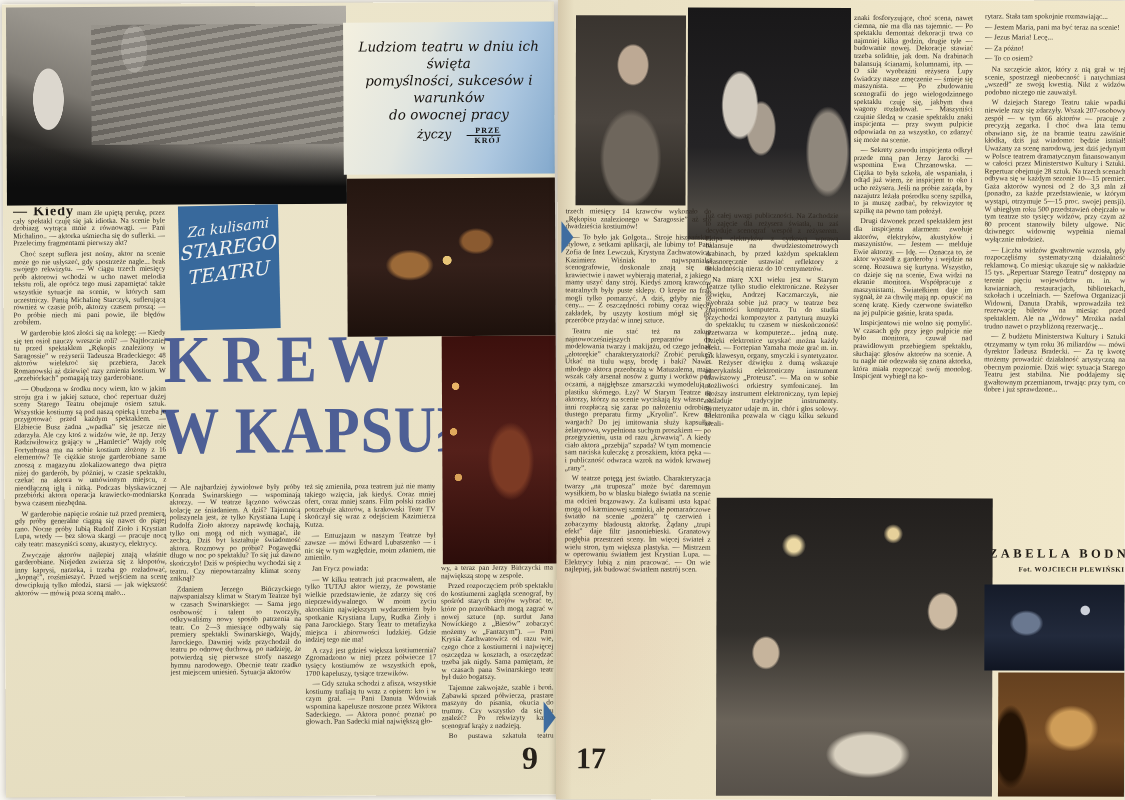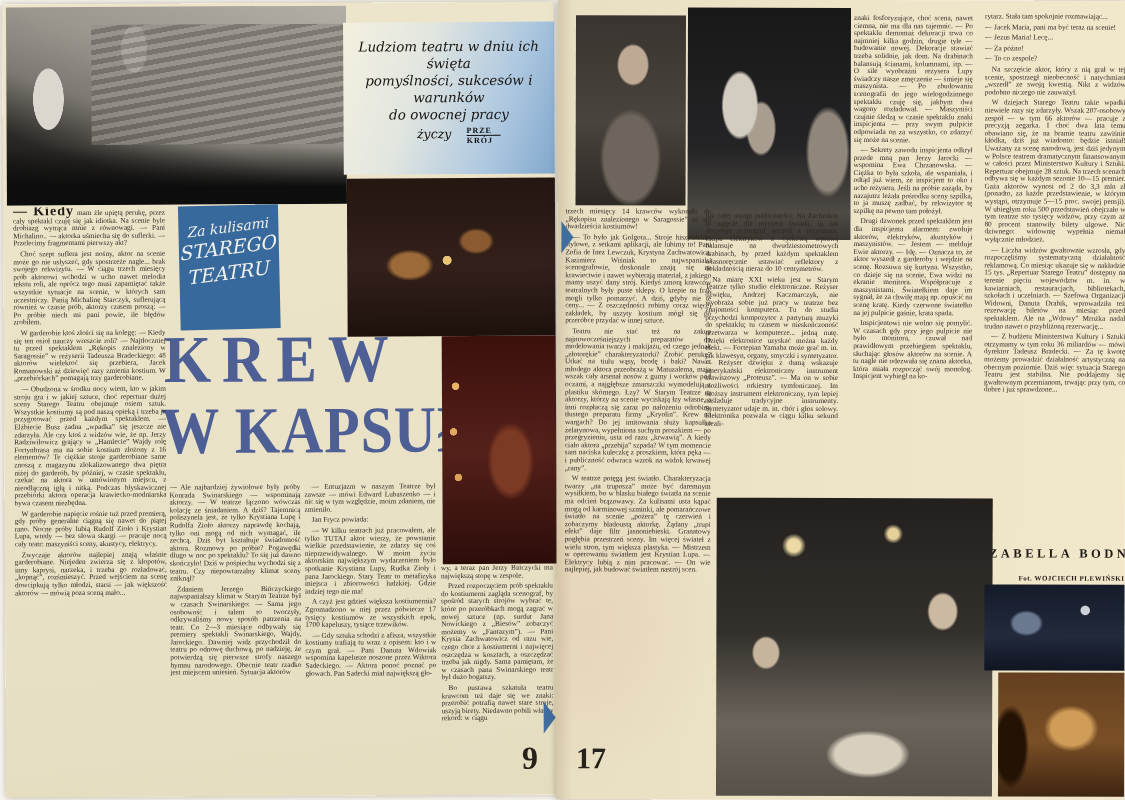--- a/index.html
+++ b/index.html
@@ -65,39 +65,39 @@
      radial-gradient(ellipse 40px 34px at 58% 45%,#cf9d58 0 50%,rgba(200,150,90,0) 68%),
      radial-gradient(ellipse 26px 60px at 10% 60%,#241305 0 55%,rgba(40,20,5,0) 70%),
      linear-gradient(180deg,#64401f 0%,#7a4f26 55%,#3f2511 100%);}
   
   #dedication{position:absolute;left:341px;top:20px;width:211px;height:152px;
      background:linear-gradient(108deg,#f4f0df 0%,#e2e6e0 35%,#aec8e0 72%,#82a8cc 100%);
      color:#17130f;text-align:center;}
   #dedication .dl{font-style:italic;font-size:13.5px;line-height:17px;font-family:"DejaVu Serif",serif;}
   #dedication .dl1{margin-top:16px;}
   #dedication .dl4{text-align:center;margin:2px 38px 0 8px;font-size:12.5px;}
-  #przekroj-logo{position:absolute;right:54px;top:104px;width:34px;text-align:left;
+  #przekroj-logo{position:absolute;right:54px;top:104px;width:34px;text-align:right;
      font-family:"Liberation Serif",serif;font-weight:bold;font-size:8px;line-height:9px;
      letter-spacing:1px;color:#111;}
   #przekroj-logo .lg1{border-bottom:1px solid #111;}
   
   #kicker{position:absolute;left:176px;top:202px;width:100px;height:124px;background:#38699c;
      color:#f2f2ee;transform:rotate(-1deg);padding-top:14px;box-sizing:border-box;
      font-family:"DejaVu Serif",serif;font-style:italic;text-align:center;}
   #kicker .k1{font-size:14px;transform:rotate(-6deg) skewX(-6deg);}
   #kicker .k2,#kicker .k3{font-size:19px;line-height:25px;transform:rotate(-6deg) skewX(-6deg);}
   .headline{position:absolute;color:#4e5f95;font-family:"Liberation Serif",serif;
      font-weight:bold;white-space:nowrap;transform-origin:left top;}
   #hl1{left:160px;top:318px;font-size:62px;letter-spacing:11px;transform:scale(.98,1.08);}
   #hl2{left:157px;top:390px;font-size:60px;letter-spacing:1px;transform:scale(.97,1.1);}
   
   .pagenum{position:absolute;font-weight:bold;color:#26211b;font-family:"Liberation Serif",serif;}
   #byline{position:absolute;left:424px;top:546px;width:144px;color:#1f1a15;}
   #byline .name{font-size:12.5px;font-weight:bold;letter-spacing:3.5px;white-space:nowrap;}
-  #byline .credit{font-size:7px;font-weight:bold;text-align:right;letter-spacing:.5px;margin-top:13px;}
+  #byline .credit{font-size:7px;font-weight:bold;text-align:right;letter-spacing:.5px;margin-top:4px;}
   .arrow{position:absolute;width:0;height:0;border-top:16px solid transparent;
      border-bottom:16px solid transparent;border-left:12px solid #3f6da0;}
 </style>
 </head>
 <body>
 
 <div id="scan">
 
   <div id="page9" class="page">
 
@@ -134,30 +134,32 @@
       <p>W garderobie napięcie rośnie tuż przed premierą, gdy próby generalne ciągną się nawet do piątej rano. Nocne próby lubią Rudolf Zioło i Krystian Lupa, wtedy — bez słowa skargi — pracuje nocą cały teatr: maszyniści sceny, akustycy, elektrycy.</p>
       <p>Zwyczaje aktorów najlepiej znają właśnie garderobiane. Niejeden zwierza się z kłopotów, inny kaprysi, narzeka, i trzeba go rozładować, „kopnąć”, rozśmieszyć. Przed wejściem na scenę dowcipkują tylko młodzi, starsi — jak większość aktorów — mówią poza sceną mało...</p>
     </div>
 
     <div class="col" style="left:165px;top:480px;width:131px;height:315px;">
       <p class="noind">— Ale najbardziej żywiołowe były próby Konrada Swinarskiego — wspominają aktorzy. — W teatrze łączono wówczas kolację ze śniadaniem. A dziś? Tajemnicą poliszynela jest, że tylko Krystiana Lupę i Rudolfa Zioło aktorzy naprawdę kochają, tylko oni mogą od nich wymagać, ile zechcą. Dziś byt kształtuje świadomość aktora. Rozmowy po próbie? Pogawędki długo w noc po spektaklu? To się już dawno skończyło! Dziś w pośpiechu wychodzi się z teatru. Czy niepowtarzalny klimat sceny zniknął?</p>
       <p>Zdaniem Jerzego Bińczyckiego najwspanialszy klimat w Starym Teatrze był w czasach Swinarskiego: — Sama jego osobowość i talent to tworzyły, odkrywaliśmy nowy sposób patrzenia na teatr. Co 2—3 miesiące odbywały się premiery spektakli Swinarskiego, Wajdy, Jarockiego. Dawniej widz przychodził do teatru po odnowę duchową, po nadzieję, że potwierdzą się pierwsze strofy naszego hymnu narodowego. Obecnie teatr rzadko jest miejscem uniesień. Sytuacja aktorów</p>
     </div>
 
     <div class="col" style="left:300px;top:480px;width:131px;height:315px;">
+      <p class="noind">też się zmieniła, poza teatrem już nie mamy takiego wzięcia, jak kiedyś. Coraz mniej ofert, coraz mniej szans. Film polski rzadko potrzebuje aktorów, a krakowski Teatr TV skończył się wraz z odejściem Kazimierza Kutza.</p>
       <p>— Entuzjazm w naszym Teatrze był zawsze — mówi Edward Lubaszenko — i nic się w tym względzie, moim zdaniem, nie zmieniło.</p>
       <p>Jan Frycz powiada:</p>
       <p>— W kilku teatrach już pracowałem, ale tylko TUTAJ aktor wierzy, że powstanie wielkie przedstawienie, że zdarzy się coś nieprzewidywalnego. W moim życiu aktorskim największym wydarzeniem było spotkanie Krystiana Lupy, Rudka Zioły i pana Jarockiego. Stary Teatr to metafizyka miejsca i zbiorowości ludzkiej. Gdzie indziej tego nie ma!</p>
       <p>A czyż jest gdzieś większa kostiumernia? Zgromadzono w niej przez półwiecze 17 tysięcy kostiumów ze wszystkich epok, 1700 kapeluszy, tysiące trzewików.</p>
       <p>— Gdy sztuka schodzi z afisza, wszystkie kostiumy trafiają tu wraz z opisem: kto i w czym grał. — Pani Danuta Wdowiak wspomina kapelusze noszone przez Wiktora Sadeckiego. — Aktora ponoć poznać po głowach. Pan Sadecki miał największą gło-</p>
     </div>
 
     <div class="col" style="left:436px;top:562px;width:112px;height:176px;">
       <p class="noind">wy, a teraz pan Jerzy Bińczycki ma największą stopę w zespole.</p>
       <p>Przed rozpoczęciem prób spektaklu do kostiumerni zagląda scenograf, by spośród starych strojów wybrać te, które po przeróbkach mogą zagrać w nowej sztuce (np. surdut Jana Nowickiego z „Biesów” zobaczyć możemy w „Fantazym”). — Pani Krysia Zachwatowicz od razu wie, czego chce z kostiumerni i najwięcej oszczędza w kosztach, a oszczędzać trzeba jak nigdy. Sama pamiętam, że w czasach pana Swinarskiego teatr był dużo bogatszy.</p>
+      <p>Tajemne zakwojaże, szable i broń. Zabawki sprzed półwiecza, prastare maszyny do pisania, okucia do trumny. Czy wszystko da się tu znaleźć? Po rekwizyty każdy scenograf krąży z nadzieją.</p>
       <p>Bo pustawa szkatuła teatru krawcom też daje się we znaki: przerobić potrafią nawet stare stroje, uszyją birety. Niedawno pobili własny rekord: w ciągu</p>
     </div>
 
     <div class="pagenum" style="left:516px;top:738px;font-size:32px;">9</div>
     <div class="arrow" style="left:538px;top:700px;"></div>
   </div>
 
   <div id="page10" class="page">
 
     <div id="photo-actress" class="photo" style="left:18px;top:16px;width:110px;height:190px;"></div>
@@ -177,24 +179,24 @@
 
     <div class="col" style="left:296px;top:14px;width:119px;height:478px;">
       <p class="noind">znaki fosforyzujące, choć scena, nawet ciemna, nie ma dla nas tajemnic. — Po spektaklu demontaż dekoracji trwa co najmniej kilka godzin, drugie tyle — budowanie nowej. Dekoracje stawiać trzeba solidnie, jak dom. Na drabinach balansują ścianami, kolumnami, itp. — O sile wyobraźni reżysera Lupy świadczy nasze zmęczenie — śmieje się maszynista. — Po zbudowaniu scenografii do jego wielogodzinnego spektaklu czuję się, jakbym dwa wagony rozładował. — Maszyniści czujnie śledzą w czasie spektaklu znaki inspicjenta — przy swym pulpicie odpowiada on za wszystko, co zdarzyć się może na scenie.</p>
       <p>— Sekrety zawodu inspicjenta odkrył przede mną pan Jerzy Jarocki — wspomina Ewa Chrzanowska. — Ciężka to była szkoła, ale wspaniała, i odtąd już wiem, że inspicjent to oko i ucho reżysera. Jeśli na próbie zażąda, by nazajutrz leżała pośrodku sceny szpilka, to ja muszę zadbać, by rekwizytor tę szpilkę na pewno tam położył.</p>
       <p>Drugi dzwonek przed spektaklem jest dla inspicjenta alarmem: zwołuje aktorów, elektryków, akustyków i maszynistów. — Jestem — melduje Ewie aktorzy. — Idę. — Oznacza to, że aktor wyszedł z garderoby i wejdzie na scenę. Rozsuwa się kurtyna. Wszystko, co dzieje się na scenie, Ewa widzi na ekranie monitora. Współpracuje z maszynistami. Światełkiem daje im sygnał, że za chwilę mają np. opuścić na scenę kratę. Kiedy czerwone światełko na jej pulpicie gaśnie, krata spada.</p>
       <p>Inspicjentowi nie wolno się pomylić. W czasach gdy przy jego pulpicie nie było monitora, czuwał nad prawidłowym przebiegiem spektaklu, słuchając głosów aktorów na scenie. A tu nagle nie odezwała się znana aktorka, która miała rozpocząć swój monolog. Inspicjent wybiegł na ko-</p>
     </div>
 
     <div class="col" style="left:427px;top:12px;width:141px;height:532px;">
       <p class="noind">rytarz. Stała tam spokojnie rozmawiając...</p>
-      <p class="noind">— Jacek Maria, pani ma być teraz na scenie!</p>
+      <p class="noind">— Jestem Maria, pani ma być teraz na scenie!</p>
       <p class="noind">— Jezus Maria! Lecę...</p>
       <p class="noind">— Za późno!</p>
-      <p class="noind">— To co zespole?</p>
+      <p class="noind">— To co osiem?</p>
       <p>Na szczęście aktor, który z nią grał w tej scenie, spostrzegł nieobecność i natychmiast „wszedł” ze swoją kwestią. Nikt z widzów podobno niczego nie zauważył.</p>
       <p>W dziejach Starego Teatru takie wpadki niewiele razy się zdarzyły. Wszak 207-osobowy zespół — w tym 66 aktorów — pracuje z precyzją zegarka. I choć dwa lata temu obawiano się, że na bramie teatru zawiśnie kłódka, dziś już wiadomo: będzie istniał! Uważany za scenę narodową, jest dziś jedynym w Polsce teatrem dramatycznym finansowanym w całości przez Ministerstwo Kultury i Sztuki. Repertuar obejmuje 28 sztuk. Na trzech scenach odbywa się w każdym sezonie 10—15 premier. Gaża aktorów wynosi od 2 do 3,3 mln zł (ponadto, za każde przedstawienie, w którym wystąpi, otrzymuje 5—15 proc. swojej pensji). W ubiegłym roku 500 przedstawień obejrzało w tym teatrze sto tysięcy widzów, przy czym aż 80 procent stanowiły bilety ulgowe. Nic dziwnego: widownię wypełnia niemal wyłącznie młodzież.</p>
       <p>— Liczba widzów gwałtownie wzrosła, gdy rozpoczęliśmy systematyczną działalność reklamową. Co miesiąc ukazuje się w nakładzie 15 tys. „Repertuar Starego Teatru” dostępny na terenie pięciu województw m. in. w kawiarniach, restauracjach, bibliotekach, szkołach i uczelniach. — Szefowa Organizacji Widowni, Danuta Drabik, wprowadziła też rezerwację biletów na miesiąc przed spektaklem. Ale na „Wdowy” Mrożka nadal trudno nawet o przybliżoną rezerwację...</p>
       <p>— Z budżetu Ministerstwa Kultury i Sztuki otrzymamy w tym roku 36 miliardów — mówi dyrektor Tadeusz Bradecki. — Za tę kwotę możemy prowadzić działalność artystyczną na obecnym poziomie. Dziś więc sytuacja Starego Teatru jest stabilna. Nie poddajemy się gwałtownym przemianom, trwając przy tym, co dobre i już sprawdzone...</p>
     </div>
 
     <div id="byline">
       <div class="name">IZABELLA BODNAR</div>
       <div class="credit">Fot. WOJCIECH PLEWIŃSKI</div>
     </div>

